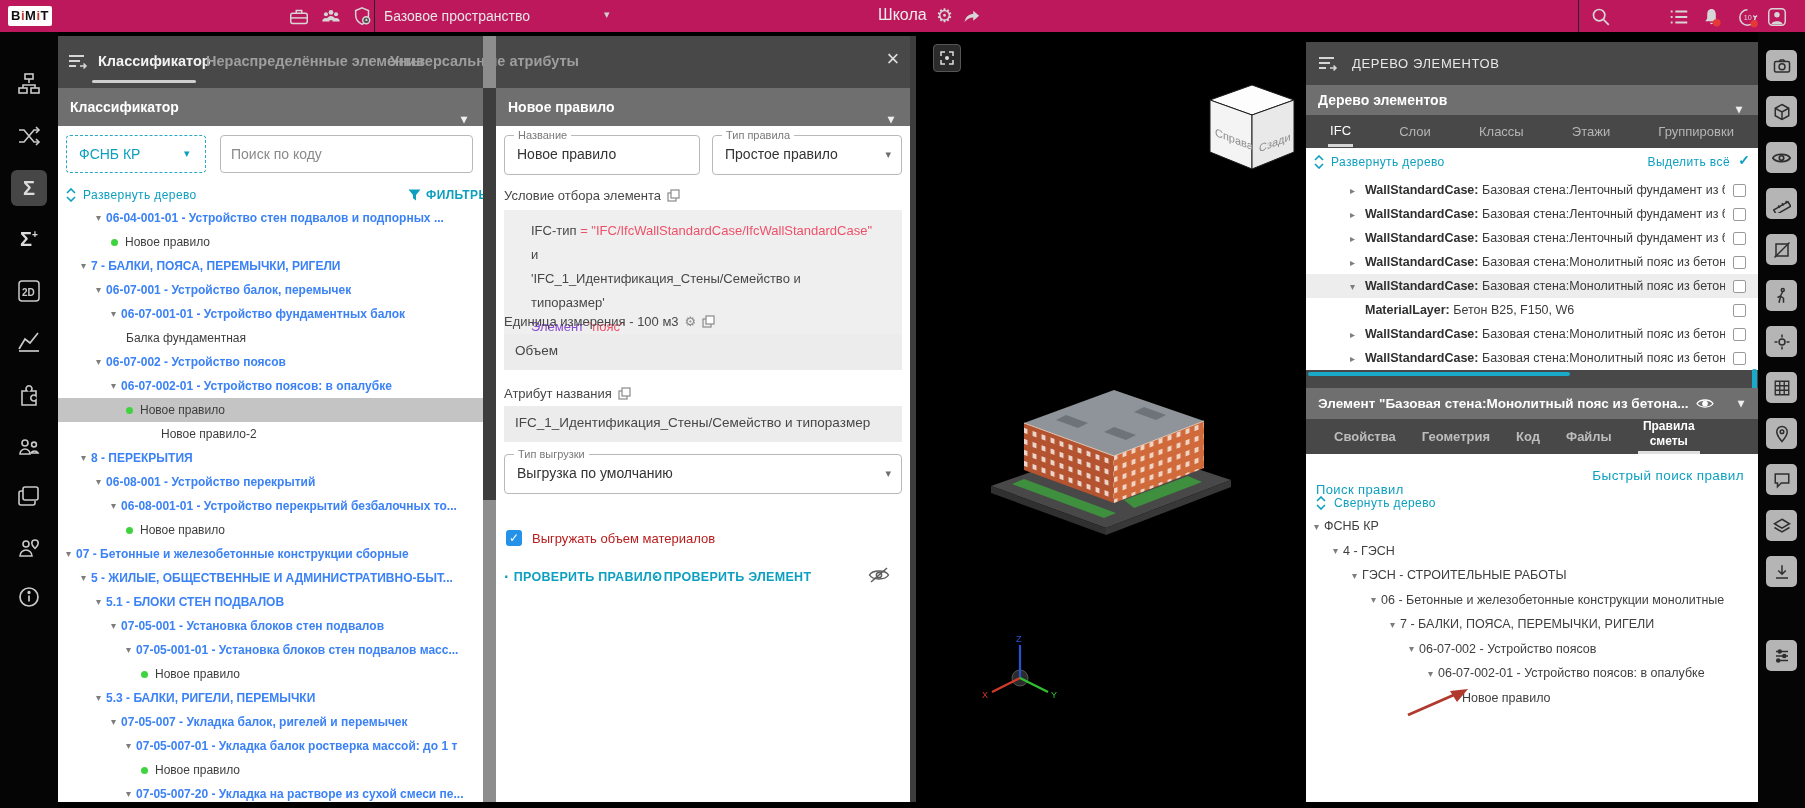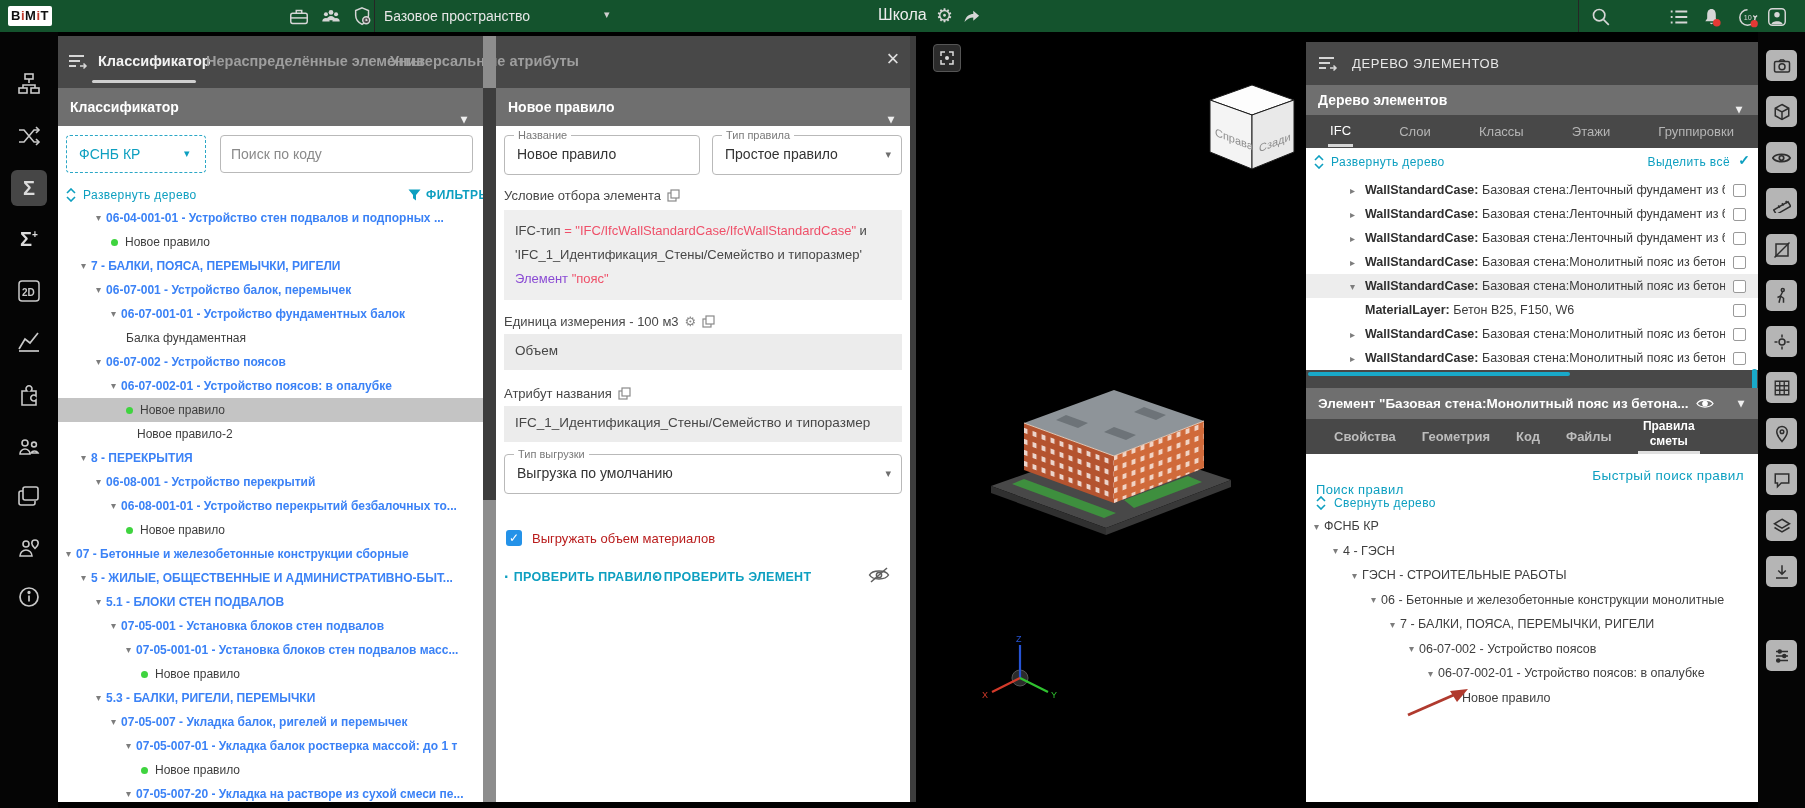--- a/index.html
+++ b/index.html
@@ -2,21 +2,21 @@
 <html><head>
 <meta charset="utf-8">
 <style>
   html,body{margin:0;padding:0;background:#000;}
   #app{position:relative;width:1805px;height:808px;background:#000;overflow:hidden;
        font-family:"Liberation Sans",sans-serif;-webkit-font-smoothing:antialiased;}
   .abs{position:absolute;}
   svg{display:block;}
 
   
-  #topbar{left:0;top:0;width:1805px;height:32px;background:#14532d;}
+  #topbar{left:0;top:0;width:1805px;height:32px;background:#be185d;}
   .tb-divider{top:0;width:1px;height:32px;background:#262626;}
   #logo{left:8px;top:6px;width:44px;height:20px;background:#fff;border-radius:2px;
         font-size:13px;font-weight:bold;color:#111;text-align:center;line-height:20px;letter-spacing:.5px;}
   #logo .i{color:#c0392b;}
   .tb-ic{top:6px;width:22px;height:22px;color:#d6d6d6;}
   #workspace-name{left:384px;top:8px;font-size:14px;color:#e6e6e6;}
   #workspace-caret{left:604px;top:8px;color:#cfcfcf;font-size:11px;}
   #proj-title{left:878px;top:6px;font-size:16px;color:#ededed;}
   #gear-top{left:936px;top:5px;font-size:19px;color:#d6d6d6;line-height:22px;}
 
@@ -64,21 +64,21 @@
 
   
   #rulepanel{left:496px;top:88px;width:414px;height:714px;background:#fff;overflow:hidden;}
   .ffield{position:absolute;border:1px solid #b9b9b9;border-radius:4px;box-sizing:border-box;background:#fff;}
   .flabel{position:absolute;top:-7px;left:9px;background:#fff;padding:0 4px;font-size:11px;color:#7a7a7a;white-space:nowrap;}
   .fvalue{position:absolute;left:12px;top:10px;font-size:14px;color:#333;white-space:nowrap;}
   .fcaret{position:absolute;right:10px;top:12px;color:#6e6e6e;font-size:11px;}
   .plain-label{position:absolute;font-size:13px;color:#474747;display:flex;align-items:center;gap:6px;}
   .gbox{position:absolute;left:8px;width:398px;background:#ececec;font-size:13.5px;color:#474747;
         padding:9px 11px;box-sizing:border-box;}
-  #cond-box{left:8px;top:122px;width:398px;background:#efefef;padding:9px 11px;box-sizing:border-box;
+  #cond-box{left:8px;top:122px;width:398px;background:#efefef;padding:9px 27px;box-sizing:border-box;
             font-size:13px;line-height:24px;}
   .ck-d{color:#474747;} .ck-r{color:#ef5069;} .ck-p{color:#8a4bd4;}
   #chkrow{left:10px;top:442px;display:flex;align-items:center;gap:10px;}
   #chkbox{width:16px;height:16px;background:#2492e8;border-radius:3px;color:#fff;font-size:12px;
           text-align:center;line-height:16px;}
   #chklabel{font-size:13px;color:#b91c1c;}
   .tbtn{position:absolute;top:482px;display:flex;align-items:center;gap:4px;color:#0d9fc0;
         font-size:12.5px;font-weight:bold;letter-spacing:.3px;}
   .tbtn .bdot{font-size:16px;line-height:10px;}
 
@@ -347,21 +347,21 @@
           <span class="ttext b">06-07-002 - Устройство поясов</span>
         </div>
         <div class="c-row" style="padding-left: 53px;">
           <span class="tcaret">▾</span>
           <span class="ttext b">06-07-002-01 - Устройство поясов: в опалубке</span>
         </div>
         <div class="c-row sel" style="padding-left: 68px;">
           <span class="gdot"></span>
           <span class="ttext">Новое правило</span>
         </div>
-        <div class="c-row" style="padding-left: 64px;">
+        <div class="c-row" style="padding-left: 88px;">
           <span style="width: 15px; flex: 0 0 auto;"></span>
           <span class="ttext">Новое правило-2</span>
         </div>
         <div class="c-row" style="padding-left: 23px;">
           <span class="tcaret">▾</span>
           <span class="ttext b">8 - ПЕРЕКРЫТИЯ</span>
         </div>
         <div class="c-row" style="padding-left: 38px;">
           <span class="tcaret">▾</span>
           <span class="ttext b">06-08-001 - Устройство перекрытий</span>

